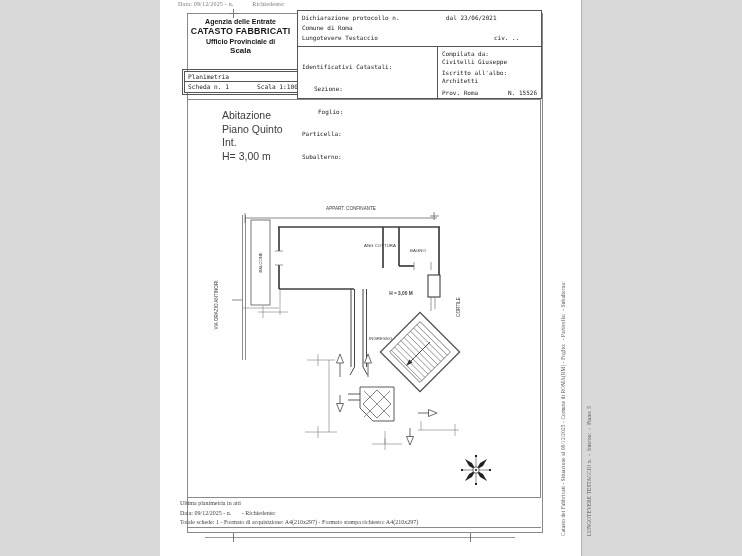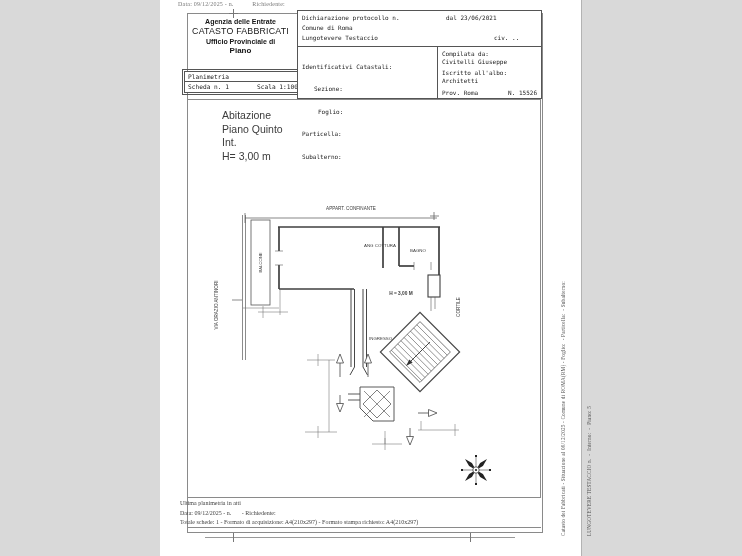--- a/index.html
+++ b/index.html
@@ -21,21 +21,21 @@
     white-space:pre;letter-spacing:.2px;
   }
   .outer-border{
     left:187px;top:13px;width:354px;height:518px;
     border:1px solid #8a8a8a;
   }
   .tick{background:#777;}
   
   .agency{left:189px;top:17px;width:103px;text-align:center;color:#161616;}
   .agency .l1{font-size:7px;font-weight:bold;line-height:9px;}
-  .agency .l2{font-size:8.8px;font-weight:normal;line-height:11px;letter-spacing:.2px;}
+  .agency .l2{font-size:8.8px;font-weight:bold;line-height:11px;letter-spacing:.2px;}
   .agency .l3{font-size:7px;font-weight:bold;line-height:9px;}
   .agency .l4{font-size:8px;font-weight:bold;line-height:10px;}
   
   .plani-box{
     left:184px;top:71px;width:116px;background:#fff;
     border:1px solid #555;outline:1px solid #555;outline-offset:1px;
     font:6.2px "DejaVu Sans Mono",monospace;color:#222;
   }
   .plani-title{padding:1px 3px;border-bottom:1px solid #555;}
   .plani-row{display:flex;justify-content:space-between;padding:1px 3px 2px 3px;}
@@ -79,21 +79,21 @@
   <div class="abs top-note">Data: 09/12/2025 - n.           Richiedente:</div>
 
   <div class="abs outer-border"></div>
   <div class="abs tick" style="left:233px;top:9px;width:1px;height:9px;"></div>
   <div class="abs tick" style="left:229px;top:13px;width:9px;height:1px;"></div>
 
   <div class="abs agency">
     <div class="l1">Agenzia delle Entrate</div>
     <div class="l2">CATASTO FABBRICATI</div>
     <div class="l3">Ufficio Provinciale di</div>
-    <div class="l4">Piano</div>
+    <div class="l4">Scala</div>
   </div>
 
   <div class="abs plani-box">
     <div class="plani-title">Planimetria</div>
     <div class="plani-row">
       <span>Scheda n. 1</span>
       <span>Scala 1:100</span>
     </div>
   </div>
 

